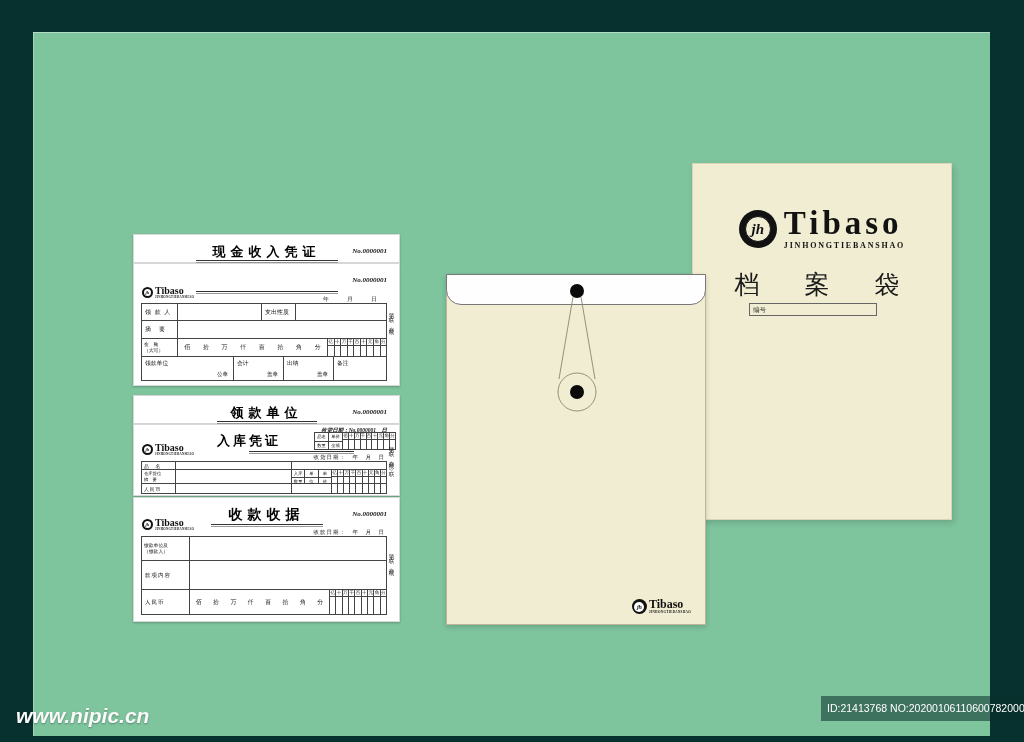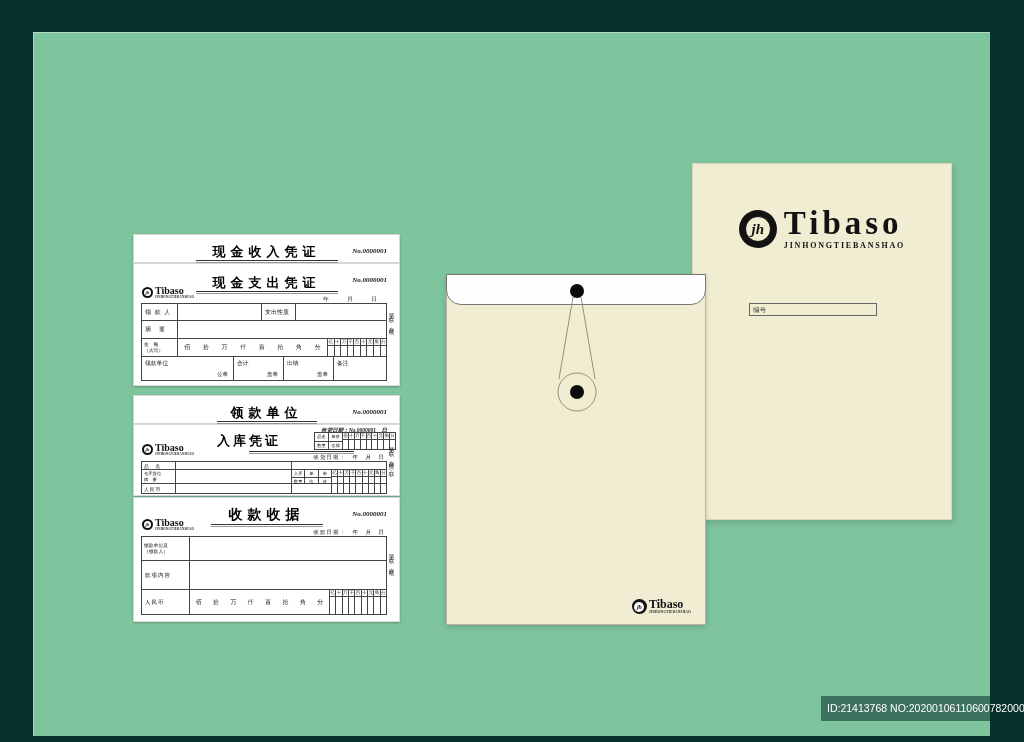--- a/index.html
+++ b/index.html
@@ -123,20 +123,21 @@
 <div class="env-front">
   <div class="logo-row">
     <div class="logo-circle">
       <div class="logo-circle-inner">jh</div>
     </div>
     <div class="logo-texts">
       <div class="logo-name">Tibaso</div>
       <div class="logo-sub">JINHONGTIEBANSHAO</div>
     </div>
   </div>
+  <div class="bag-title">档　案　袋</div>
   <div class="no-box">编号</div>
 </div>
 
 <div class="env-back">
   <div class="flap"></div>
   <svg class="string-svg" width="260" height="150" viewBox="0 0 260 150">
     <circle cx="130" cy="16" r="7" fill="#0a0a0a"></circle>
     <line x1="126" y1="22" x2="112" y2="104" stroke="#8a876e" stroke-width="0.9"></line>
     <line x1="134" y1="22" x2="148" y2="104" stroke="#8a876e" stroke-width="0.9"></line>
     <circle cx="130" cy="117" r="19" fill="none" stroke="#8a876e" stroke-width="0.9"></circle>
@@ -154,21 +155,20 @@
 </div>
 
 <div class="sheet" style="top:234px;height:29px;">
   <div class="no-label">No.0000001</div>
   <div class="form-title" style="top:8px;font-size:13px;letter-spacing:5px;">现金收入凭证</div>
   <div class="dbl-line" style="top:25px;width:142px;"></div>
 </div>
 
 <div class="sheet" style="top:263px;height:123px;">
   <div class="no-label">No.0000001</div>
-  <div class="form-title" style="top:10px;font-size:13px;letter-spacing:5px;">现金支出凭证</div>
   <div class="dbl-line" style="top:27px;width:142px;"></div>
 
   <div class="form-logo mlogo sz-form" style="left:8px;top:22px;">
     <div class="mlogo-c">
       <div class="mlogo-ci">jh</div>
     </div>
     <div class="mlogo-t">
       <div class="mlogo-n">Tibaso</div>
       <div class="mlogo-s">JINHONGTIEBANSHAO</div>
     </div>
@@ -563,14 +563,15 @@
             <div class="digit-body"></div>
           </div>
           </div>
       </div>
     </div>
   </div>
   <div class="v-note" style="right:3px;top:52px;">第一联：存根</div>
 </div>
 
 <div class="watermark">
+  <span class="wm-url">www.nipic.cn</span>
 </div>
 <div class="id-badge">ID:21413768 NO:20200106110600782000</div>
 
 </body></html>

